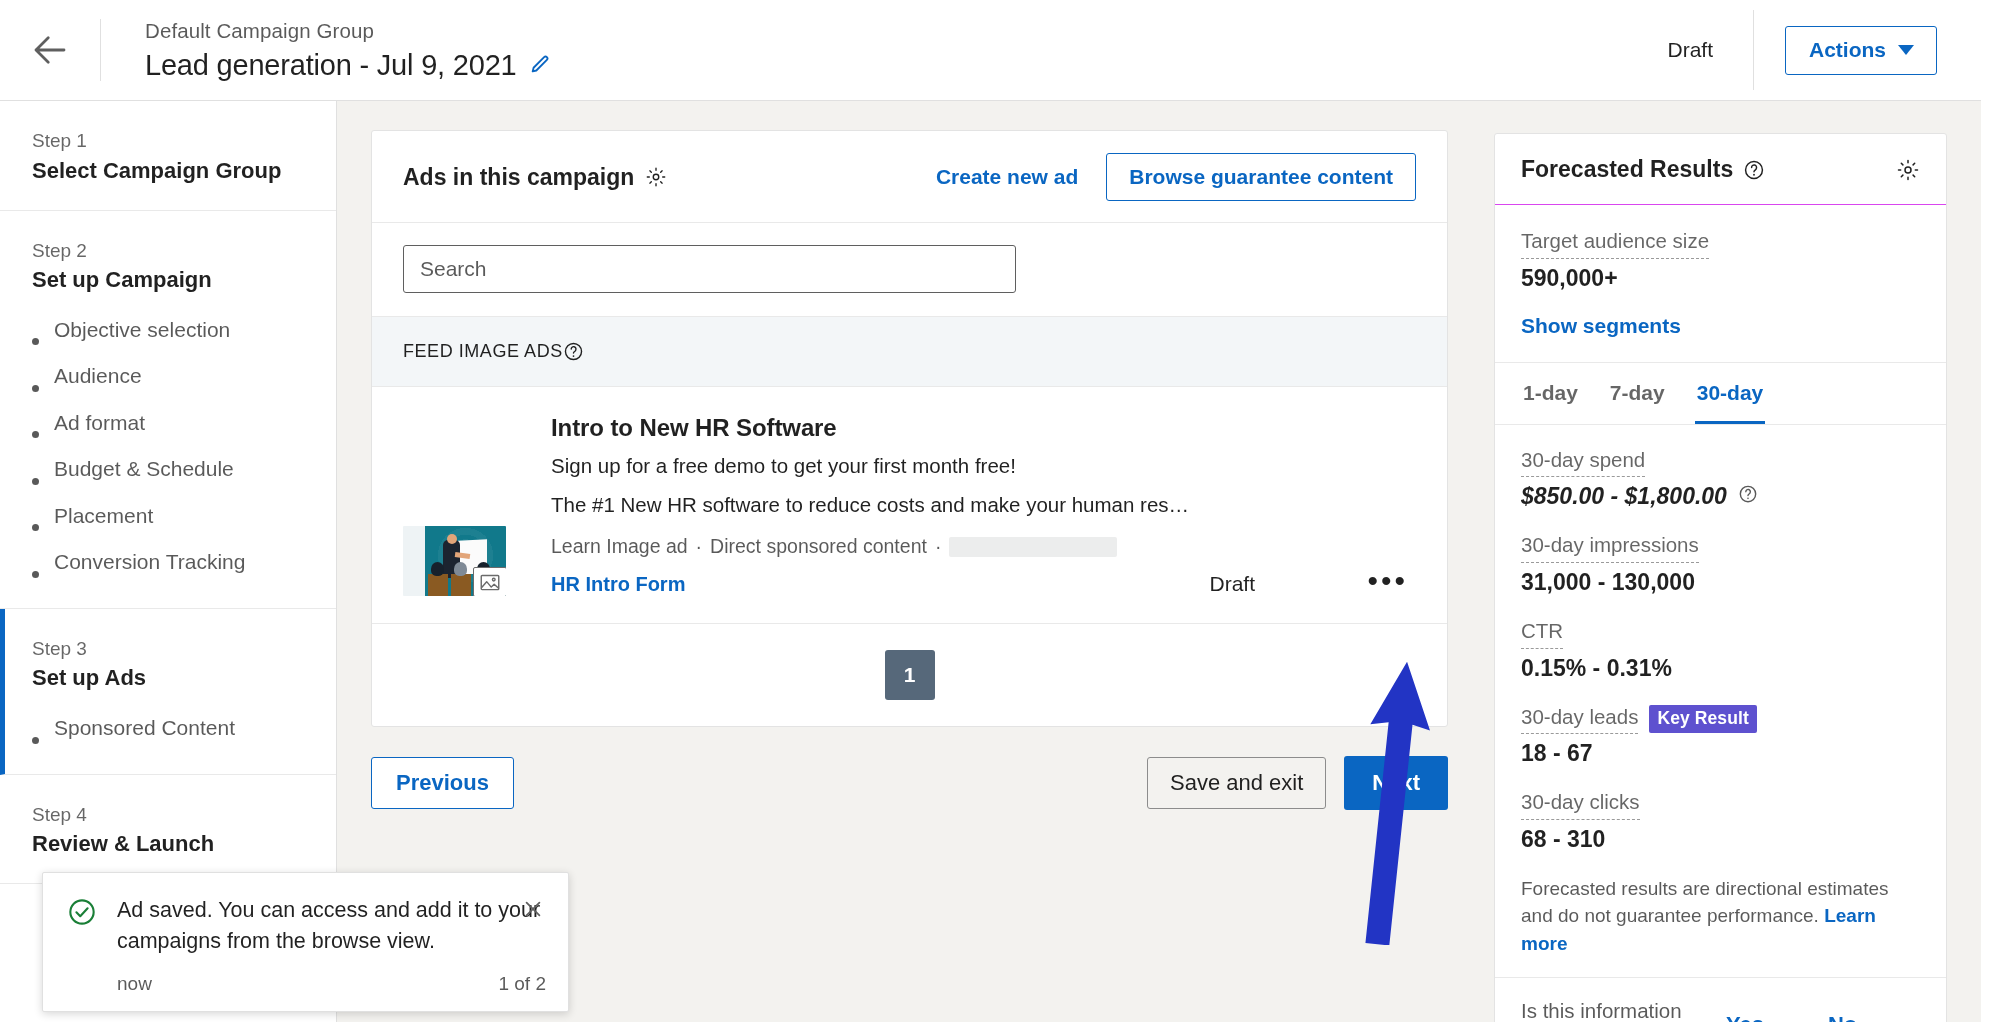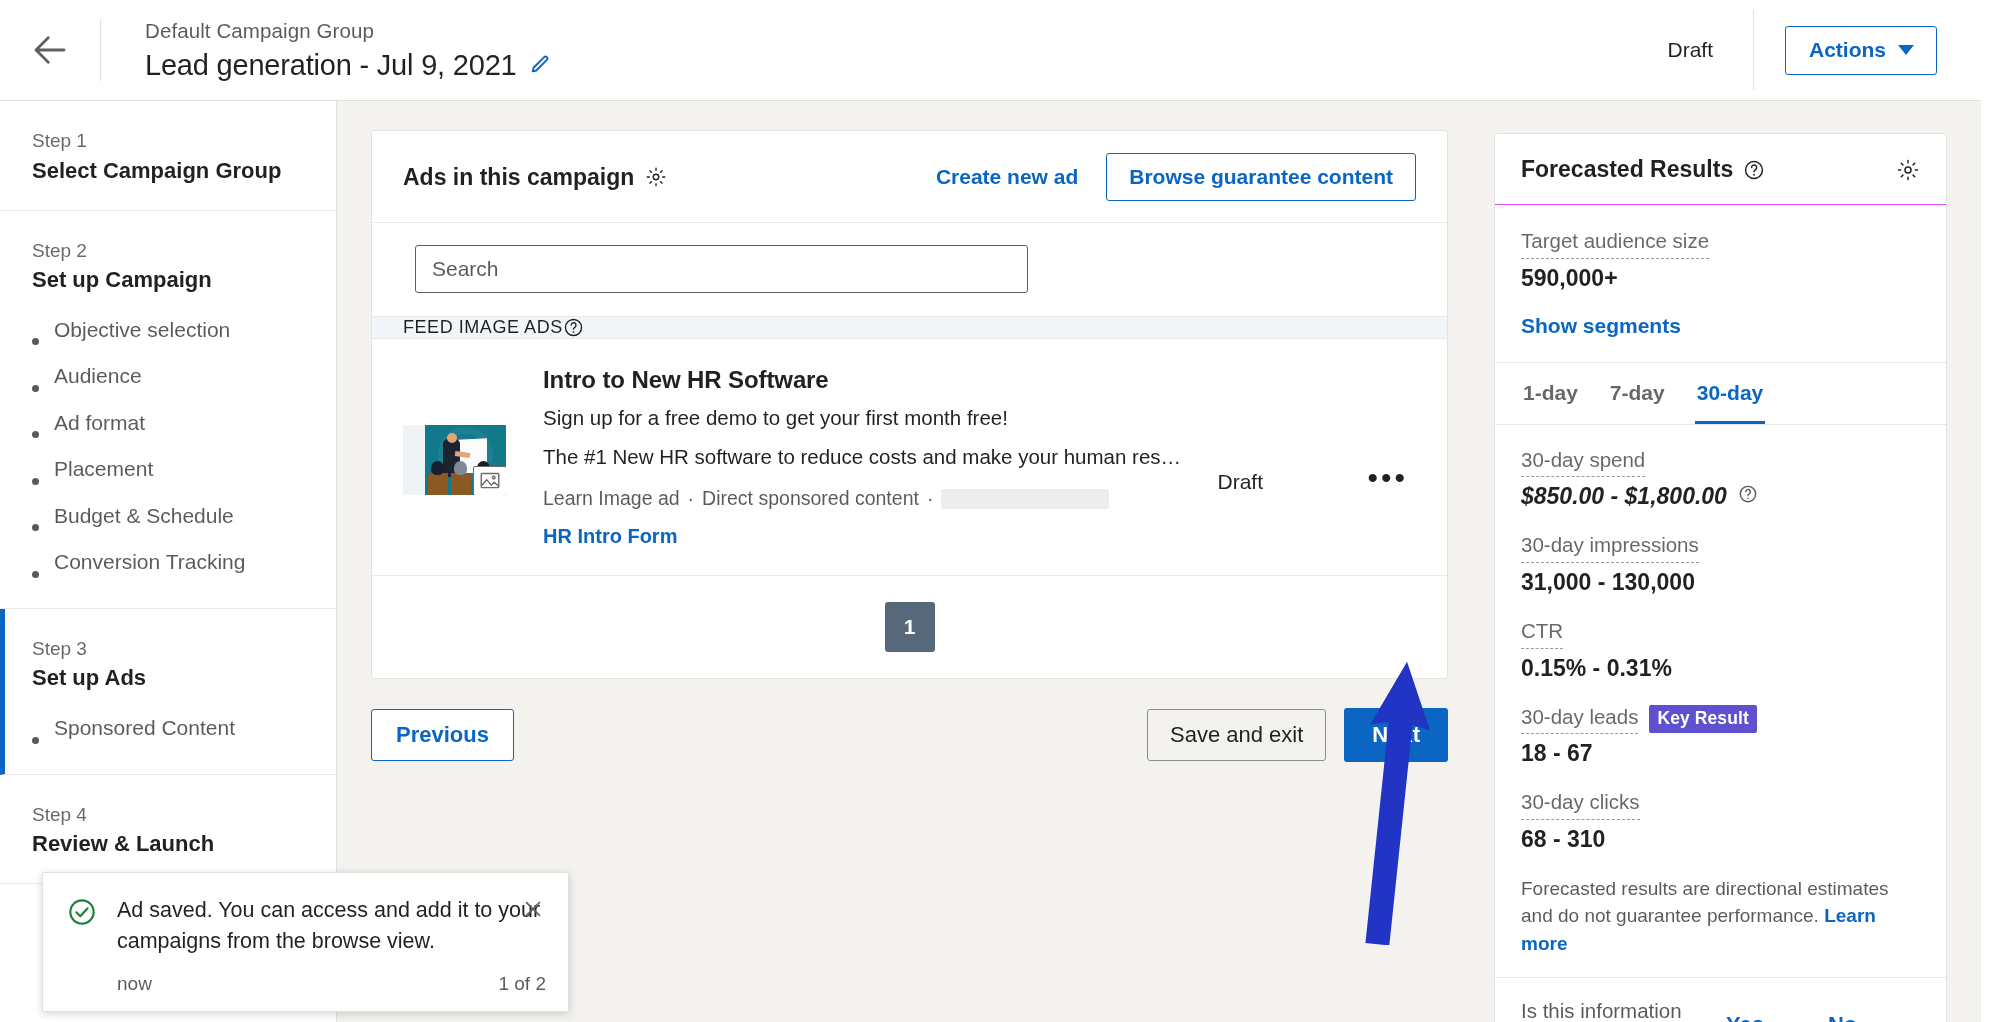--- a/index.html
+++ b/index.html
@@ -106,37 +106,37 @@
     color: #0a66c2; font-size: 21px; font-weight: bold;
     background: none; border: none; cursor: pointer; padding: 10px 18px;
     font-family: "Liberation Sans", sans-serif;
   }
   .outline-btn {
     color: #0a66c2; font-size: 21px; font-weight: bold;
     background: #fff; border: 1.6px solid #0a66c2; border-radius: 3px;
     cursor: pointer; padding: 11px 22px; margin-left: 10px;
     font-family: "Liberation Sans", sans-serif;
   }
-  .search-wrap { padding: 22px 31px 23px 43px; }
+  .search-wrap { padding: 22px 31px 23px 31px; }
   .search-input {
     width: 613px; height: 48px; border: 1.4px solid #5f5f5f; border-radius: 3px;
     font-size: 21px; padding: 0 16px; color: #000000de; outline: none;
     font-family: "Liberation Sans", sans-serif; background: #fff;
   }
   .search-input::placeholder { color: #000000a6; }
 
   .group-header {
     background: #f3f6f8; border-top: 1px solid #e9e9e9; border-bottom: 1px solid #e9e9e9;
-    padding: 0 31px; display: flex; align-items: center; 
+    padding: 24px 31px; display: flex; align-items: center; 
   }
   .group-header-text {
     font-size: 18px; letter-spacing: .55px; color: #000000de; font-weight: 500;
   }
 
-  .ad-row { display: flex; padding: 27px 31px 27px 31px; align-items: center; }
+  .ad-row { display: flex; padding: 27px 31px 27px 31px; align-items: flex-end; gap: 8px; }
   .ad-thumb {
     width: 103px; height: 70px; flex: none; position: relative;
     background: #eef3f5; border-radius: 1px; overflow: hidden; margin-top: 5px;
   }
   .ad-thumb .art { position: absolute; left: 22px; top: 0; width: 81px; height: 70px; background: #11798b; }
   .ad-thumb .ring { position:absolute; left:22px; top:0; width:81px; height:70px;
      background: radial-gradient(circle at 50% 42%, rgba(255,255,255,.07) 0 12%, rgba(0,0,0,0) 12% 18%, rgba(255,255,255,.06) 18% 28%, rgba(0,0,0,0) 28% 36%, rgba(255,255,255,.05) 36% 48%, rgba(0,0,0,0) 48%); }
   .ad-thumb .board { position:absolute; left:55px; top:14px; width:29px; height:34px; background:#fbfbfb; transform: skewY(-3deg); }
   .ad-thumb .person-body { position:absolute; left:40px; top:14px; width:17px; height:38px; background:#1c2430; border-radius: 5px 5px 0 0;}
   .ad-thumb .person-head { position:absolute; left:44px; top:8px; width:10px; height:10px; border-radius:50%; background:#e2a579; }
@@ -314,25 +314,25 @@
       <li>
           <span class="bullet"></span>
           <span>Audience</span>
         </li>
       <li>
           <span class="bullet"></span>
           <span>Ad format</span>
         </li>
       <li>
           <span class="bullet"></span>
+          <span>Budget &amp; Schedule</span>
+        </li>
+      <li>
+          <span class="bullet"></span>
           <span>Placement</span>
-        </li>
-      <li>
-          <span class="bullet"></span>
-          <span>Budget &amp; Schedule</span>
         </li>
       <li>
           <span class="bullet"></span>
           <span>Conversion Tracking</span>
         </li>
     </ul>
   </div>
 
   <div class="step-block active">
     <div class="step-label">Step 3</div>

